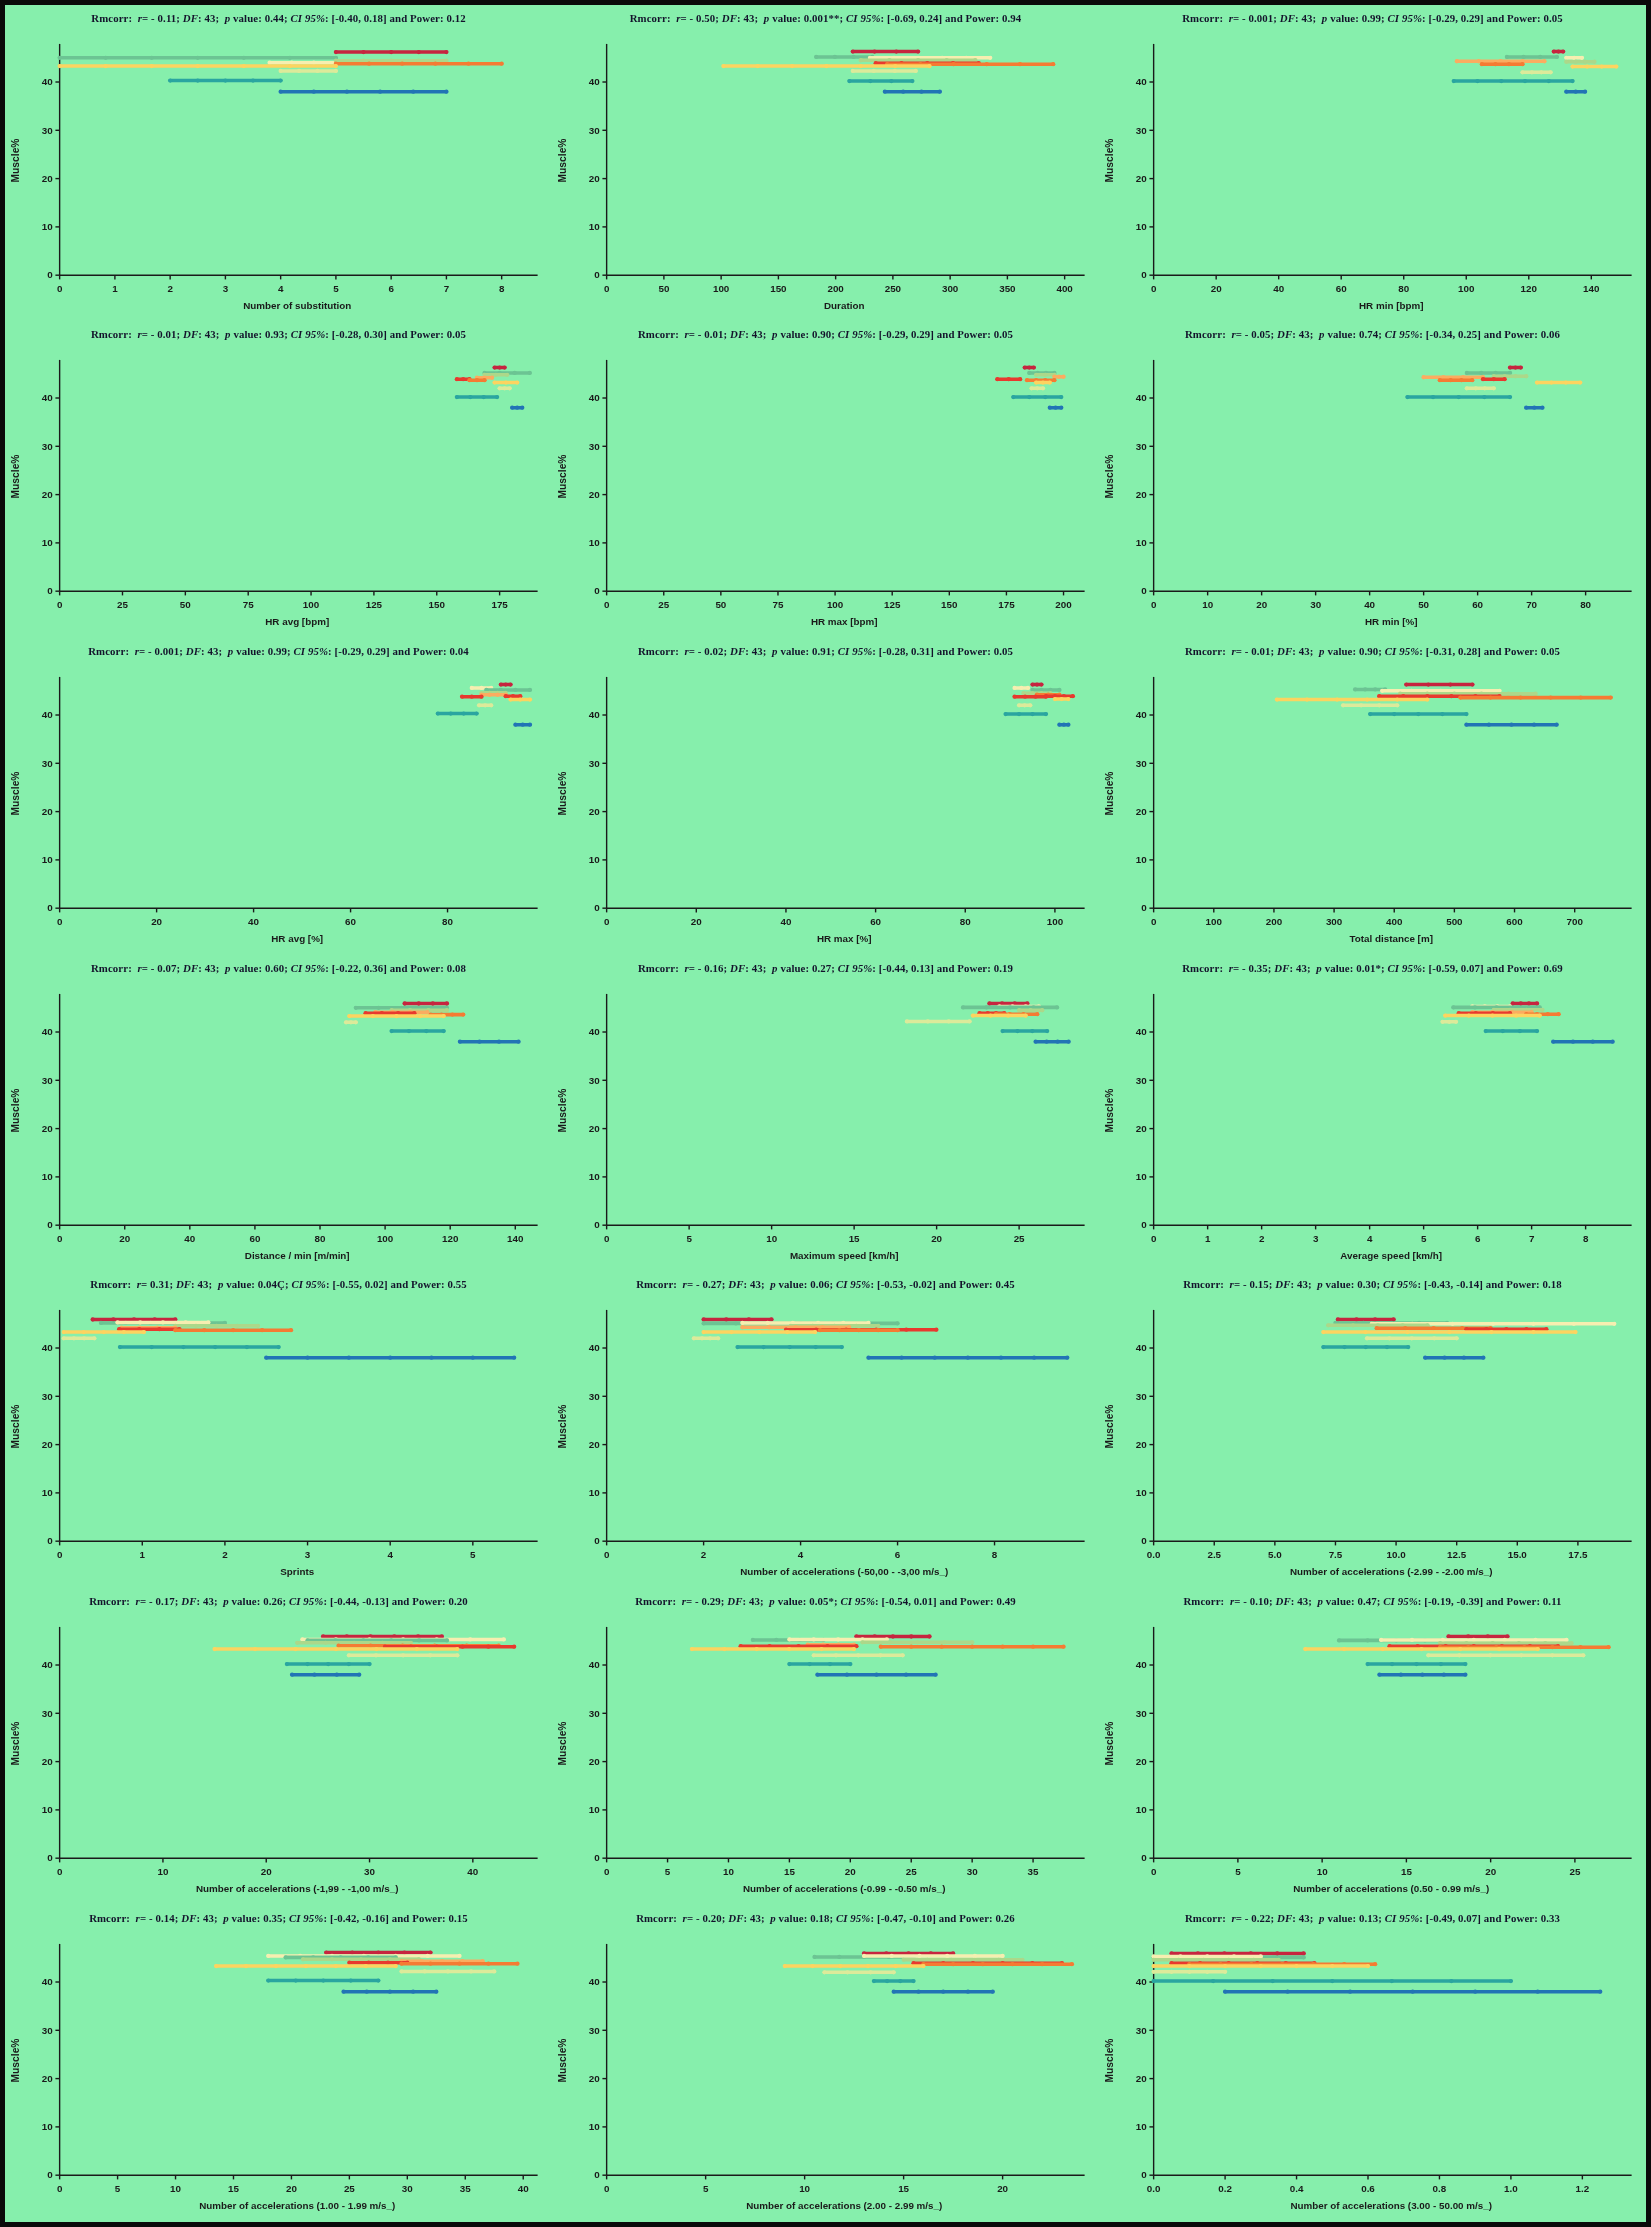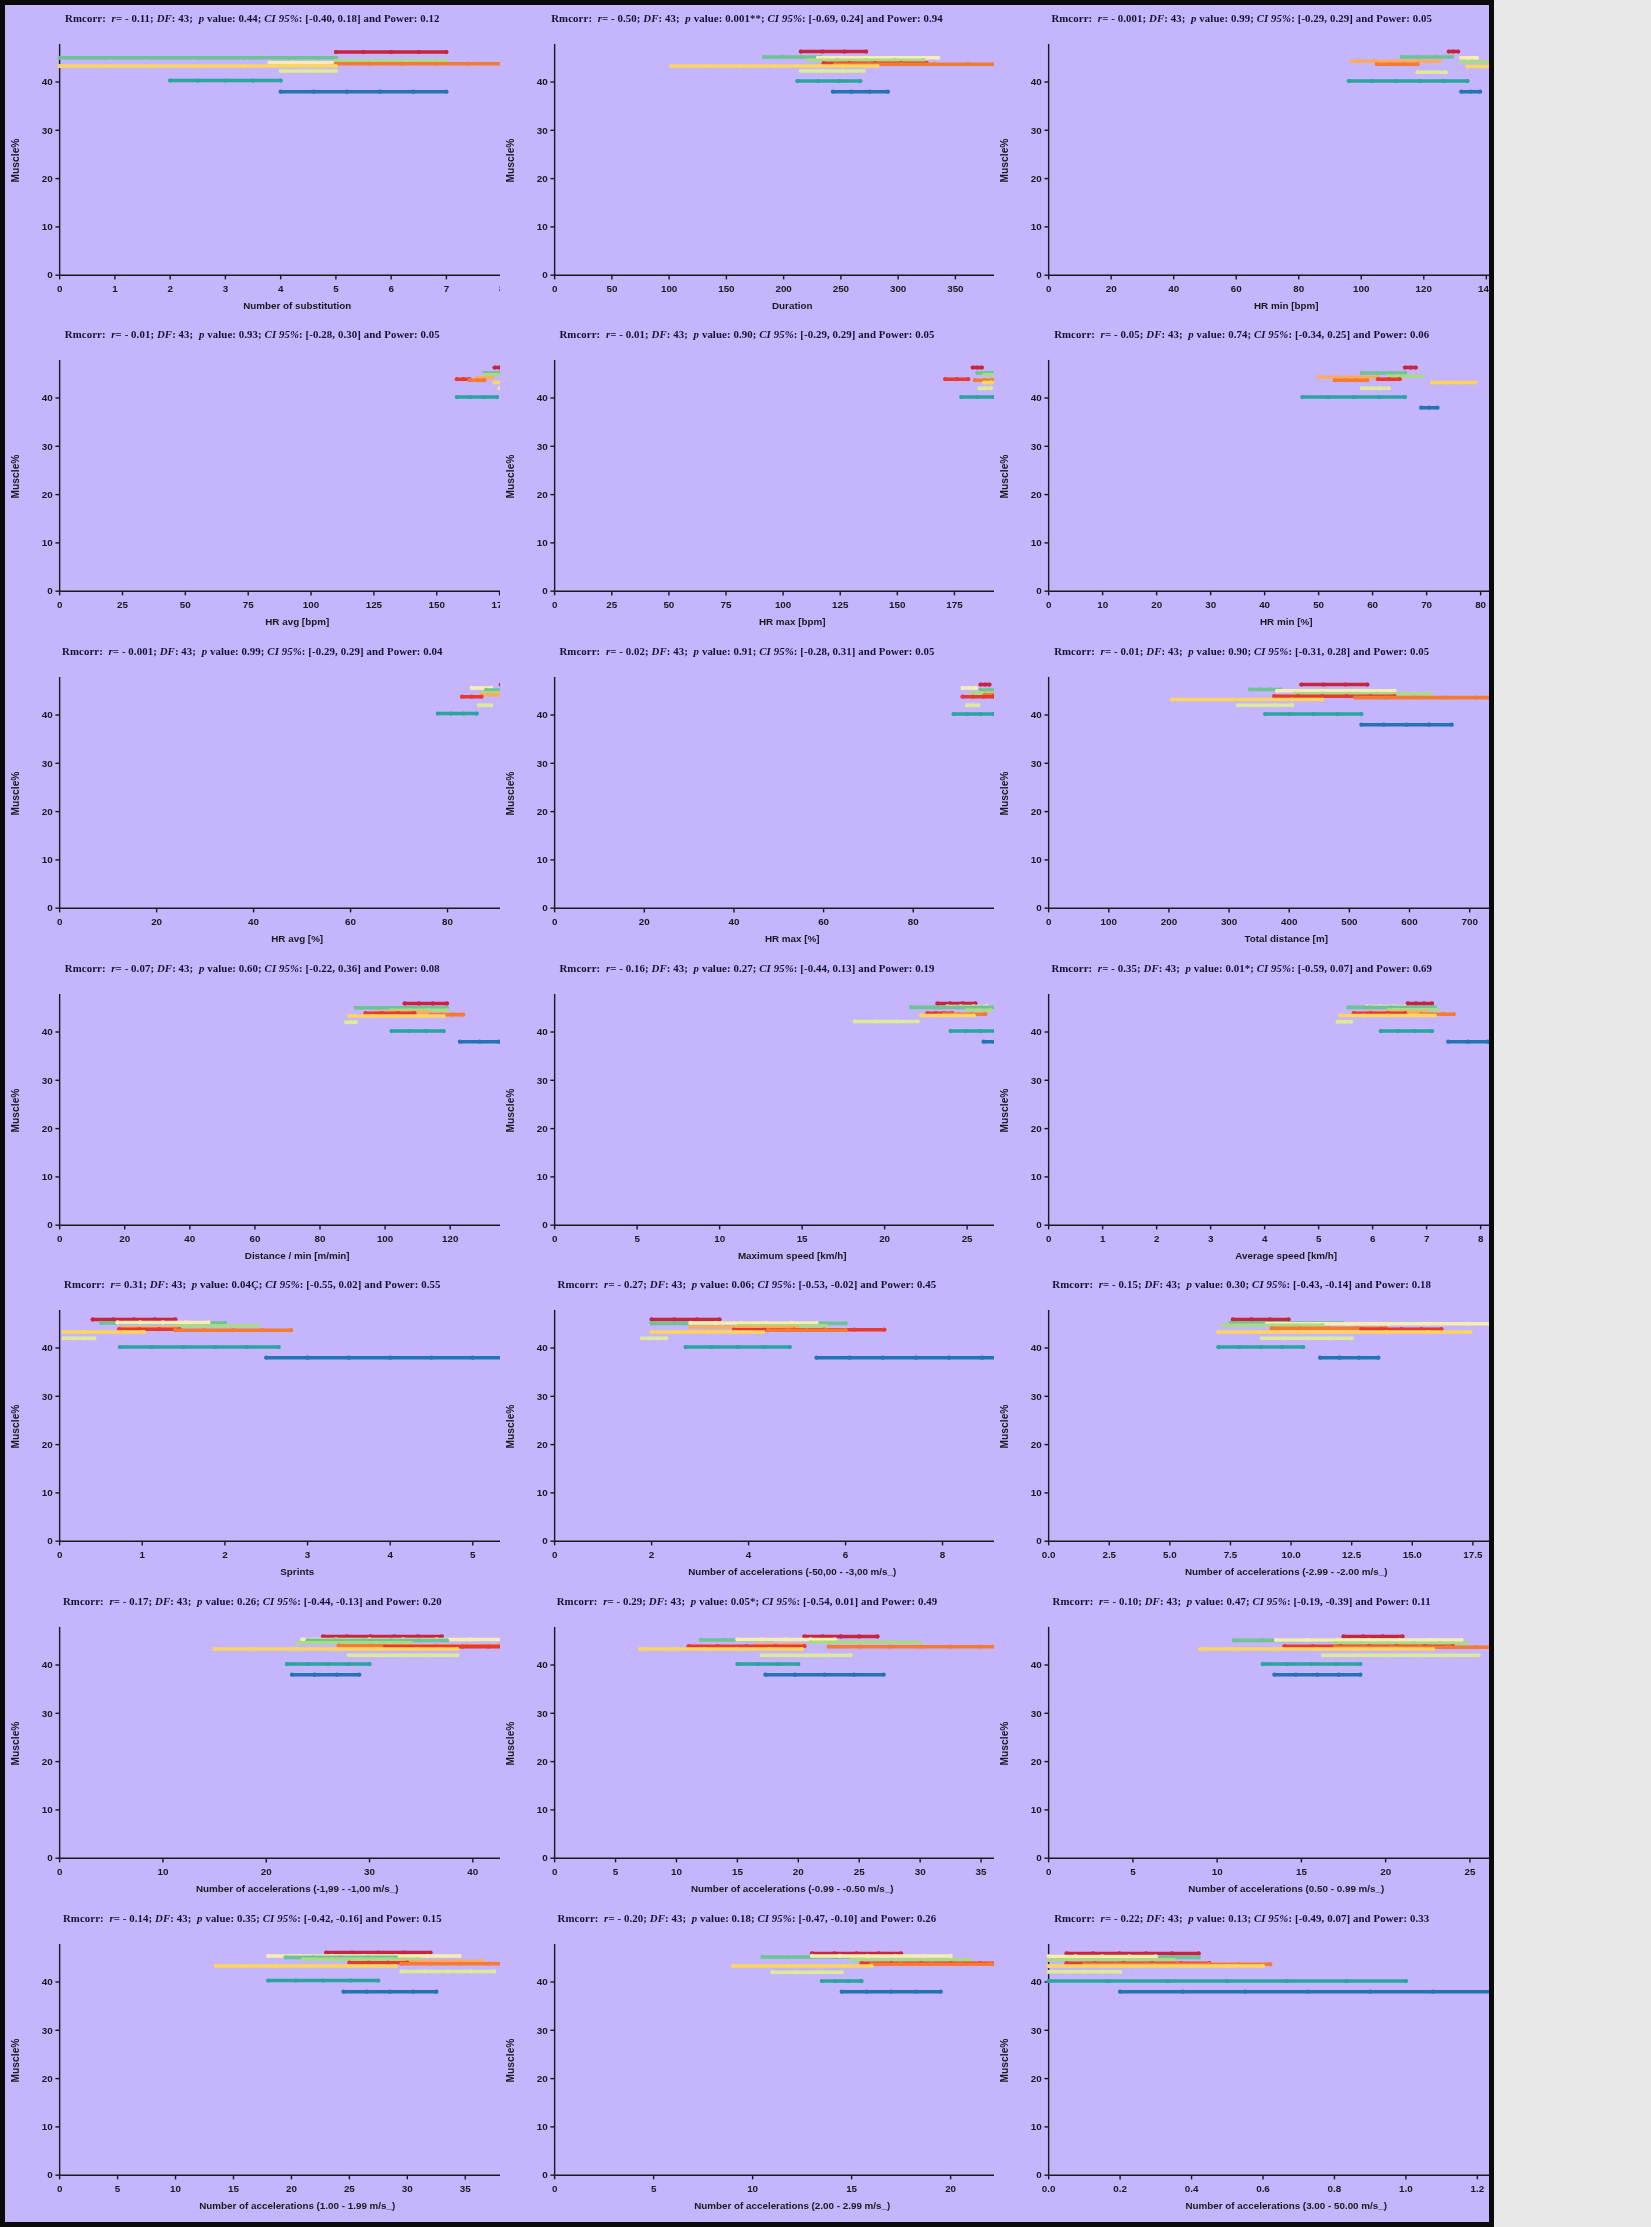--- a/index.html
+++ b/index.html
@@ -1,18 +1,18 @@
 <!DOCTYPE html>
 <html style="font-size:7.5px"><head>
 <meta charset="utf-8">
 <style>
   html,body{margin:0;padding:0;background:#e8e8e8;}
   .page{
-    width:1494px;height:2227px;box-sizing:border-box;
-    background:#c4b5fd;border:5.6px solid #0a0a0a;
+    width:1651px;height:2227px;box-sizing:border-box;
+    background:#86efac;border:5.6px solid #0a0a0a;
     font-family:"Liberation Sans",sans-serif;position:relative;
   }
   #grid{
     display:grid;width:100%;height:100%;
     grid-template-columns:repeat(3,1fr);
     grid-template-rows:repeat(7,1fr);
   }
   .cell{position:relative;overflow:hidden;}
   .plot-title{
     position:absolute;top:6.6px;left:0;width:100%;

